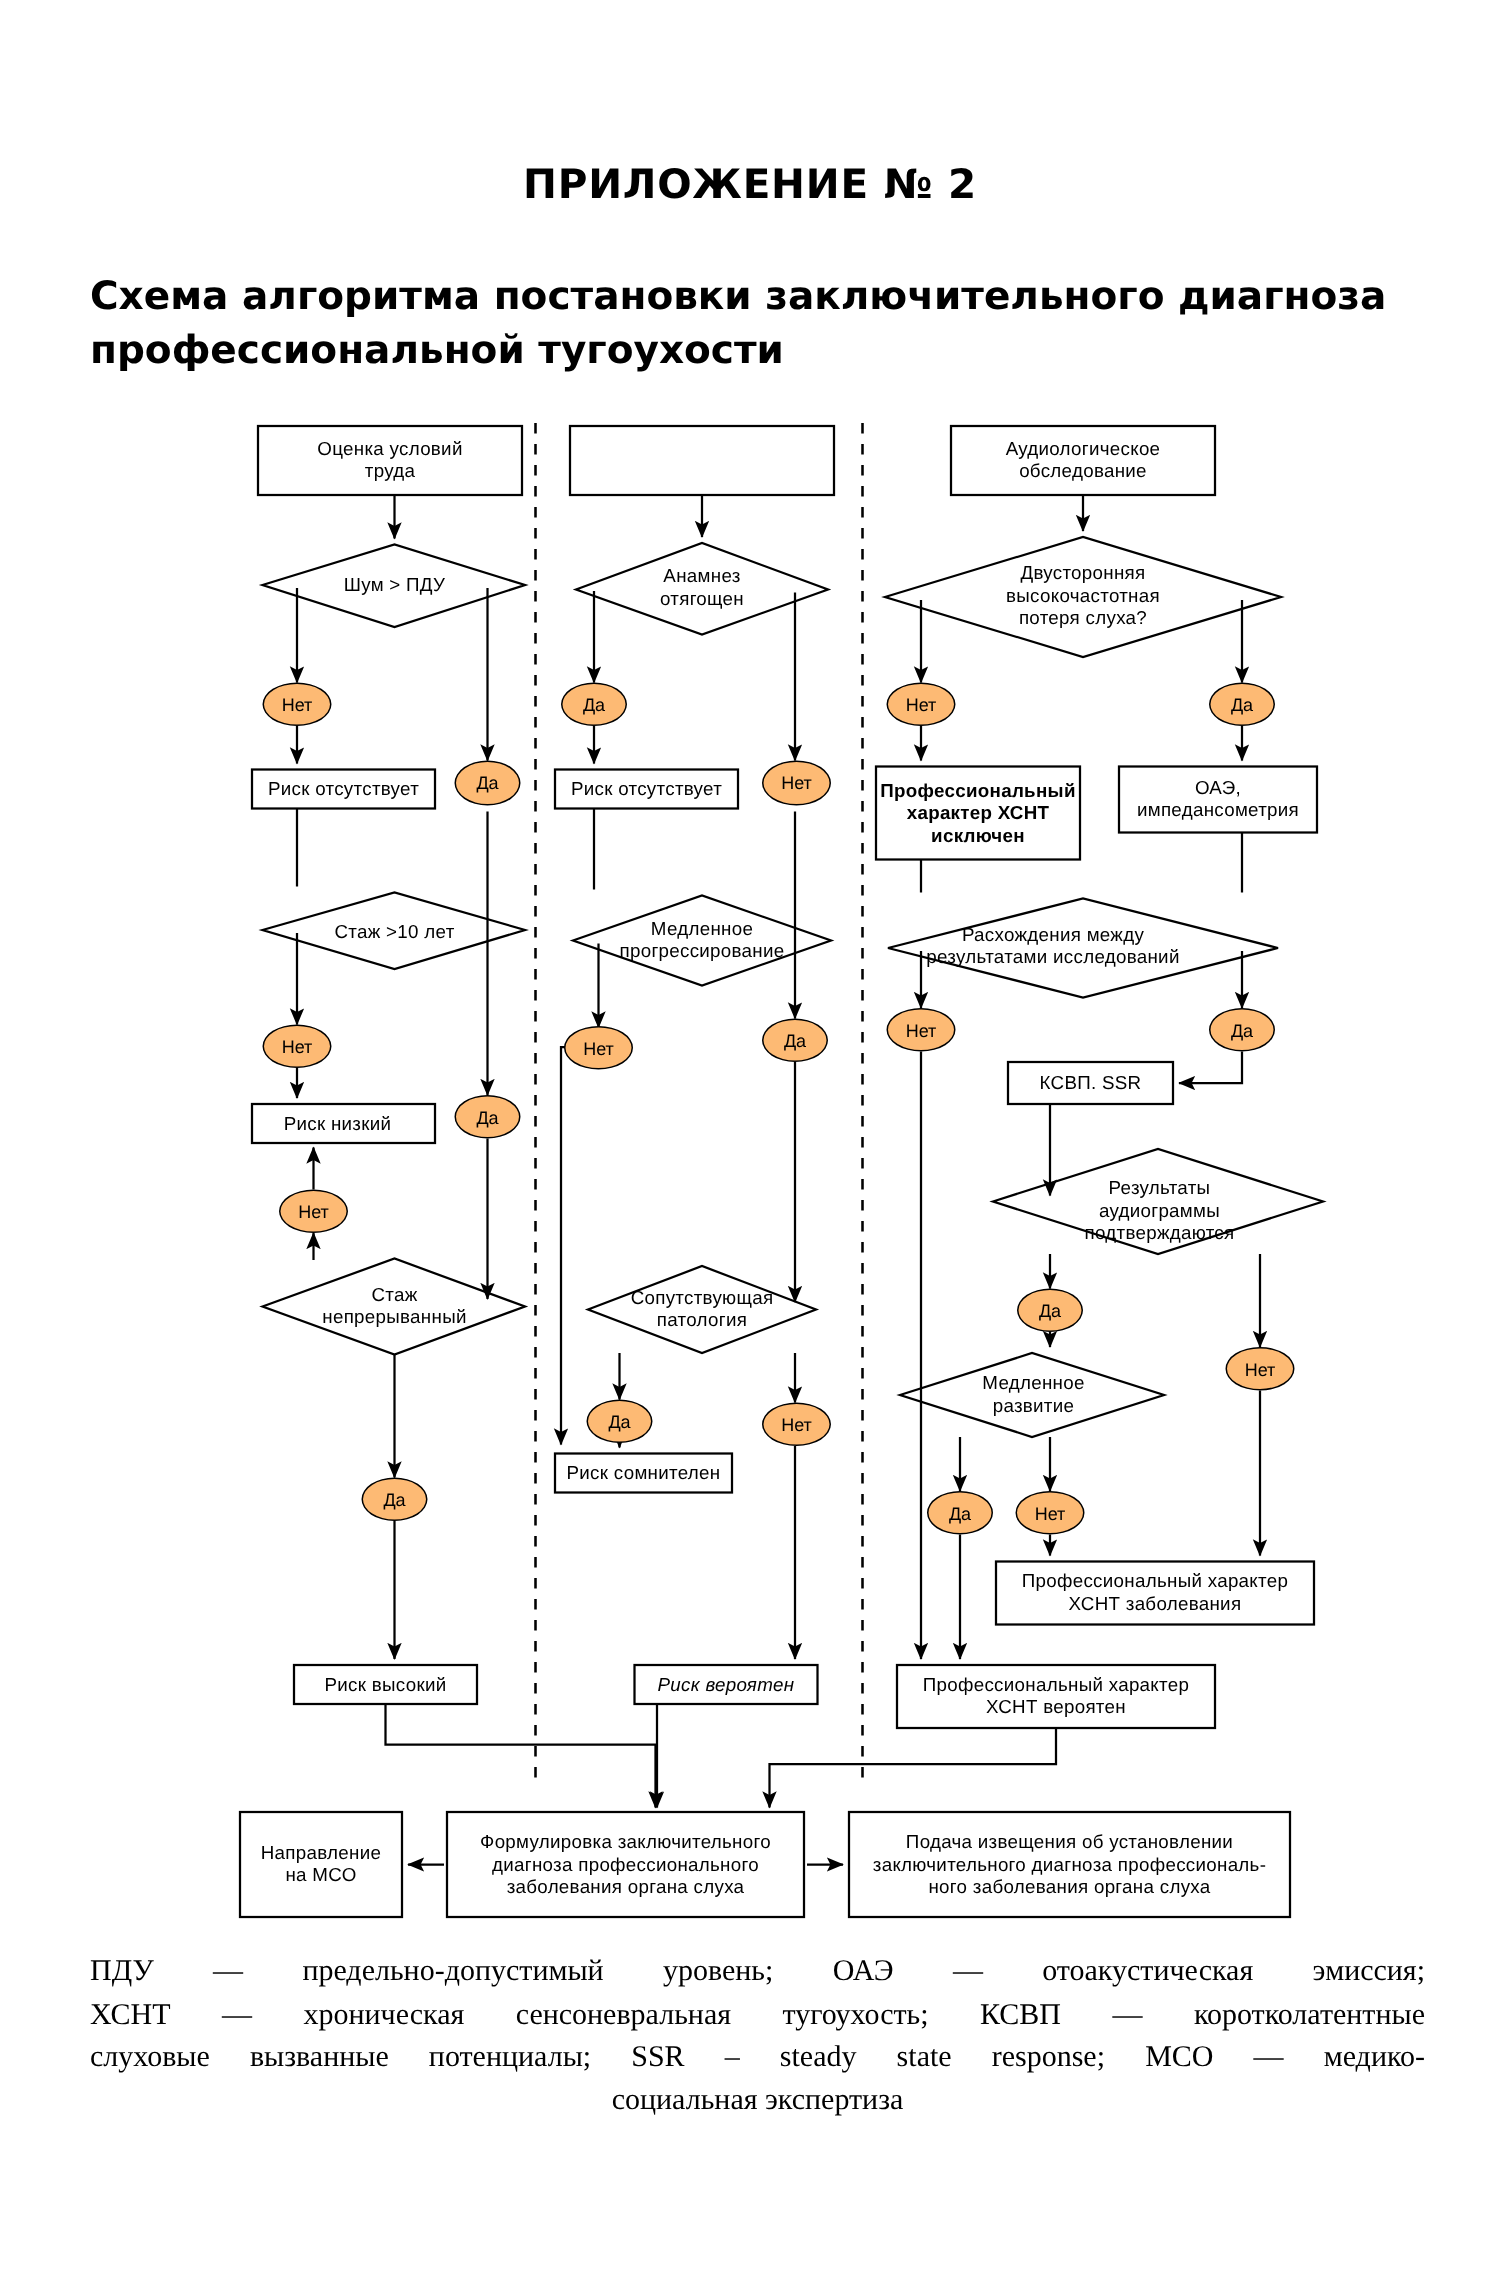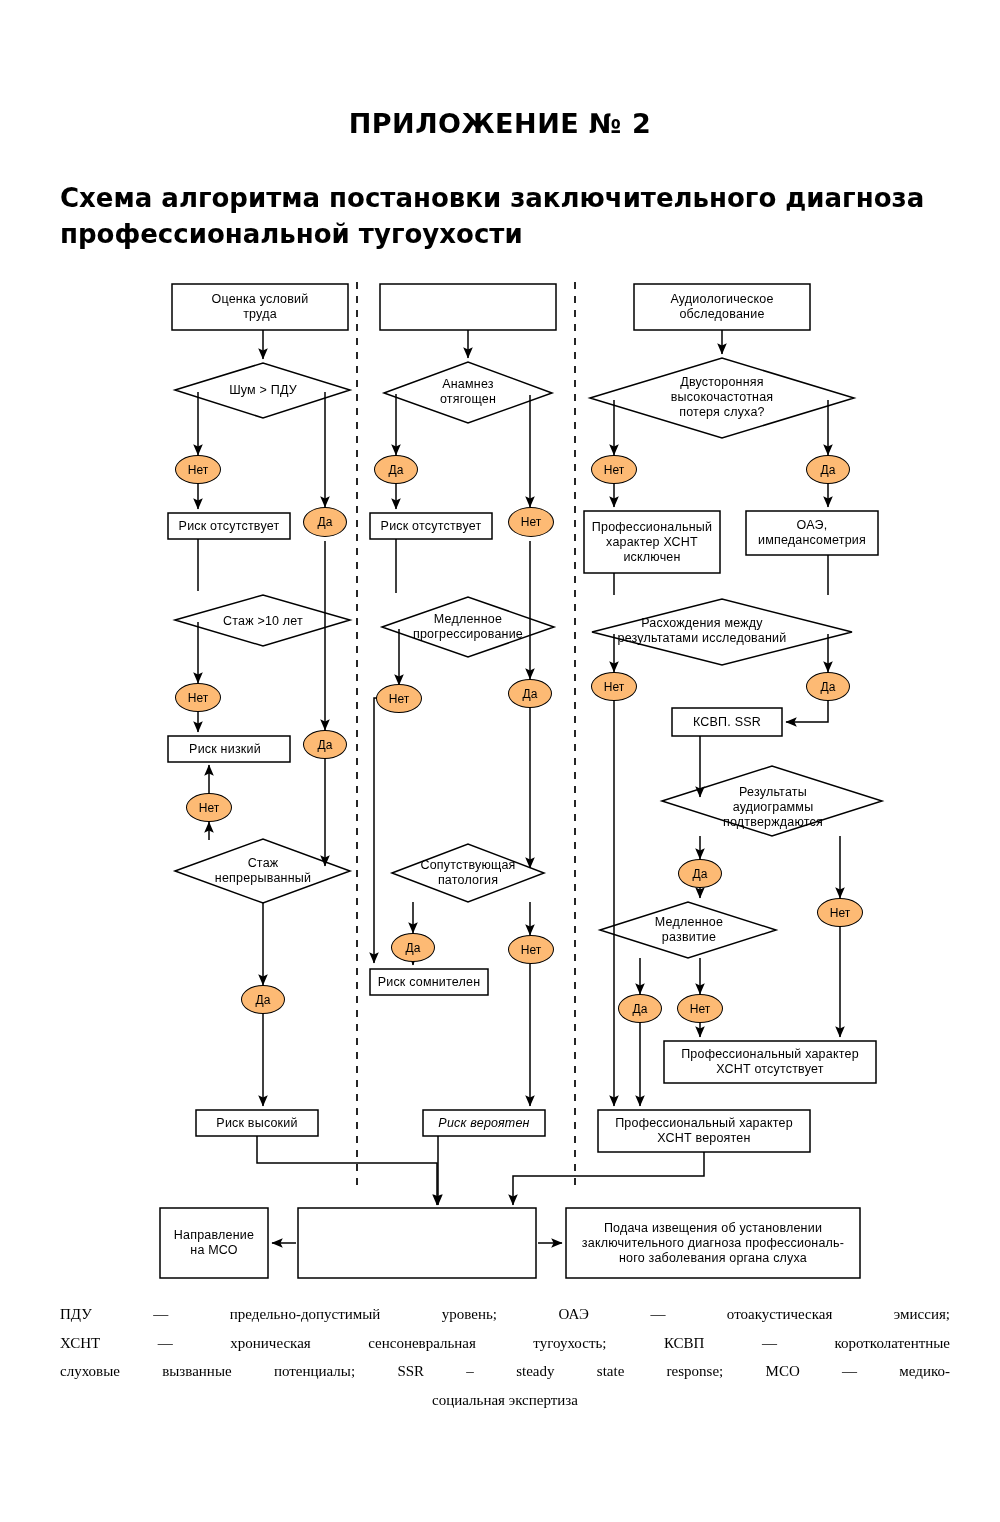--- a/index.html
+++ b/index.html
@@ -36,21 +36,21 @@
     position:absolute;display:flex;align-items:center;justify-content:center;
     border:1.5px solid #000;border-radius:50%;background:#fdba74;
     font-size:12px;font-family:"Liberation Sans", sans-serif;
     box-sizing:border-box;
   }
 
   
   .footer{
     position:absolute;left:60px;top:1300px;width:890px;
     font-family:"Liberation Serif", serif;
-    font-size:15px;line-height:28.5px;text-align:justify;
+    font-size:20px;line-height:28.5px;text-align:justify;
     text-align-last:center;
   }
   .footer .l1,.footer .l2,.footer .l3{
     display:block;text-align:justify;text-align-last:justify;
   }
   .footer .l4{display:block;text-align:center;}
 </style>
 </head>
 <body>
 
@@ -218,21 +218,21 @@
     <div><span>Аудиологическое</span><br>
          <span>обследование</span></div>
   </div>
   <div class="node diamond-label" style="left:640px;top:368px;width:164px;height:58px;">
     <div><span>Двусторонняя</span><br>
          <span>высокочастотная</span><br>
          <span>потеря слуха?</span></div>
   </div>
   <div class="pill" style="left:591px;top:455px;width:46px;height:29px;">Нет</div>
   <div class="pill" style="left:806px;top:455px;width:44px;height:29px;">Да</div>
-  <div class="node" style="left:584px;top:511px;width:136px;height:62px;">
+  <div class="node" style="left:584px;top:511px;width:136px;height:62px;font-weight:bold;">
     <div><span>Профессиональный</span><br>
          <span>характер ХСНТ</span><br>
          <span>исключен</span></div>
   </div>
   <div class="node" style="left:746px;top:511px;width:132px;height:44px;">
     <div><span>ОАЭ,</span><br>
          <span>импедансометрия</span></div>
   </div>
   <div class="node diamond-label" style="left:608px;top:612px;width:188px;height:38px;">
     <div><span>Расхождения между</span><br>
@@ -249,30 +249,35 @@
   <div class="pill" style="left:678px;top:859px;width:44px;height:29px;">Да</div>
   <div class="pill" style="left:817px;top:898px;width:46px;height:29px;">Нет</div>
   <div class="node diamond-label" style="left:618px;top:911px;width:142px;height:38px;">
     <div><span>Медленное</span><br>
          <span>развитие</span></div>
   </div>
   <div class="pill" style="left:618px;top:994px;width:44px;height:29px;">Да</div>
   <div class="pill" style="left:677px;top:994px;width:46px;height:29px;">Нет</div>
   <div class="node" style="left:664px;top:1041px;width:212px;height:42px;">
     <div><span>Профессиональный характер</span><br>
-         <span>ХСНТ отсутствует</span></div>
+         <span>ХСНТ заболевания</span></div>
   </div>
   <div class="node" style="left:598px;top:1110px;width:212px;height:42px;">
     <div><span>Профессиональный характер</span><br>
          <span>ХСНТ вероятен</span></div>
   </div>
 
   <div class="node" style="left:160px;top:1208px;width:108px;height:70px;">
     <div><span>Направление</span><br>
          <span>на МСО</span></div>
+  </div>
+  <div class="node" style="left:298px;top:1208px;width:238px;height:70px;">
+    <div><span>Формулировка заключительного</span><br>
+         <span>диагноза профессионального</span><br>
+         <span>заболевания органа слуха</span></div>
   </div>
   <div class="node" style="left:566px;top:1208px;width:294px;height:70px;">
     <div><span>Подача извещения об установлении</span><br>
          <span>заключительного диагноза профессиональ-</span><br>
          <span>ного заболевания органа слуха</span></div>
   </div>
 
   <div class="footer">
     <span class="l1">ПДУ — предельно-допустимый уровень; ОАЭ — отоакустическая эмиссия;</span>
     <span class="l2">ХСНТ — хроническая сенсоневральная тугоухость; КСВП — коротколатентные</span>

